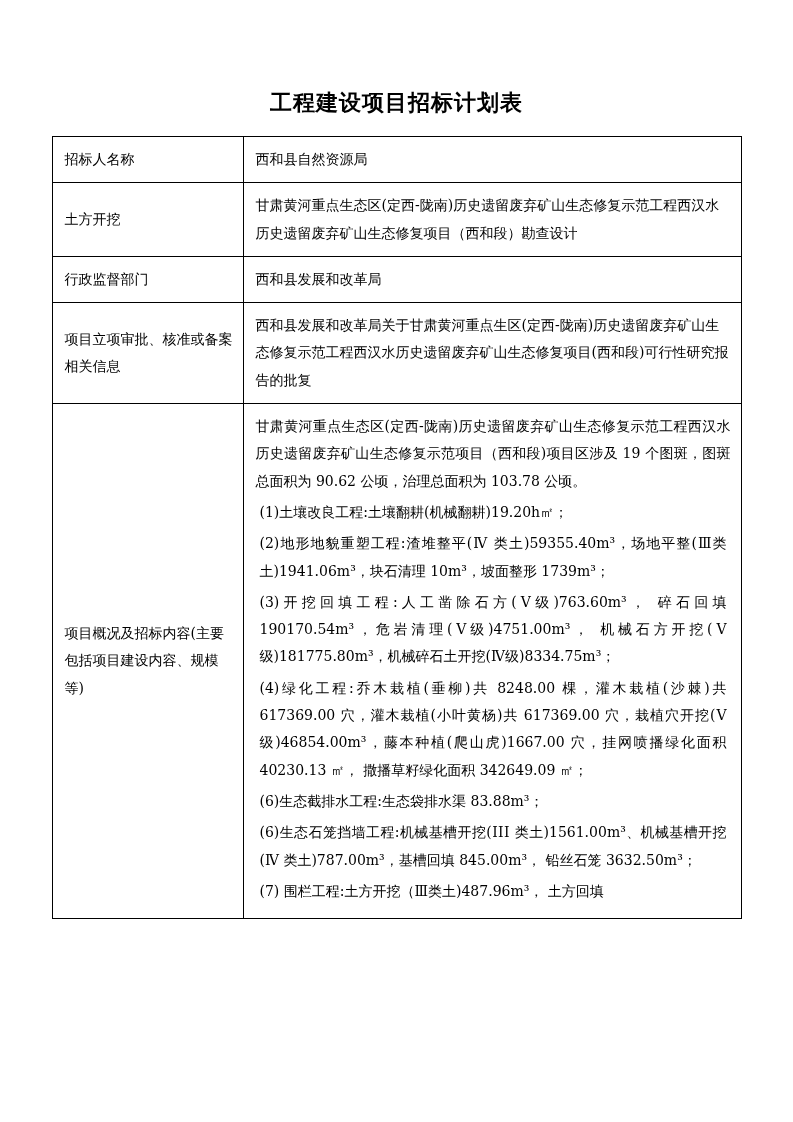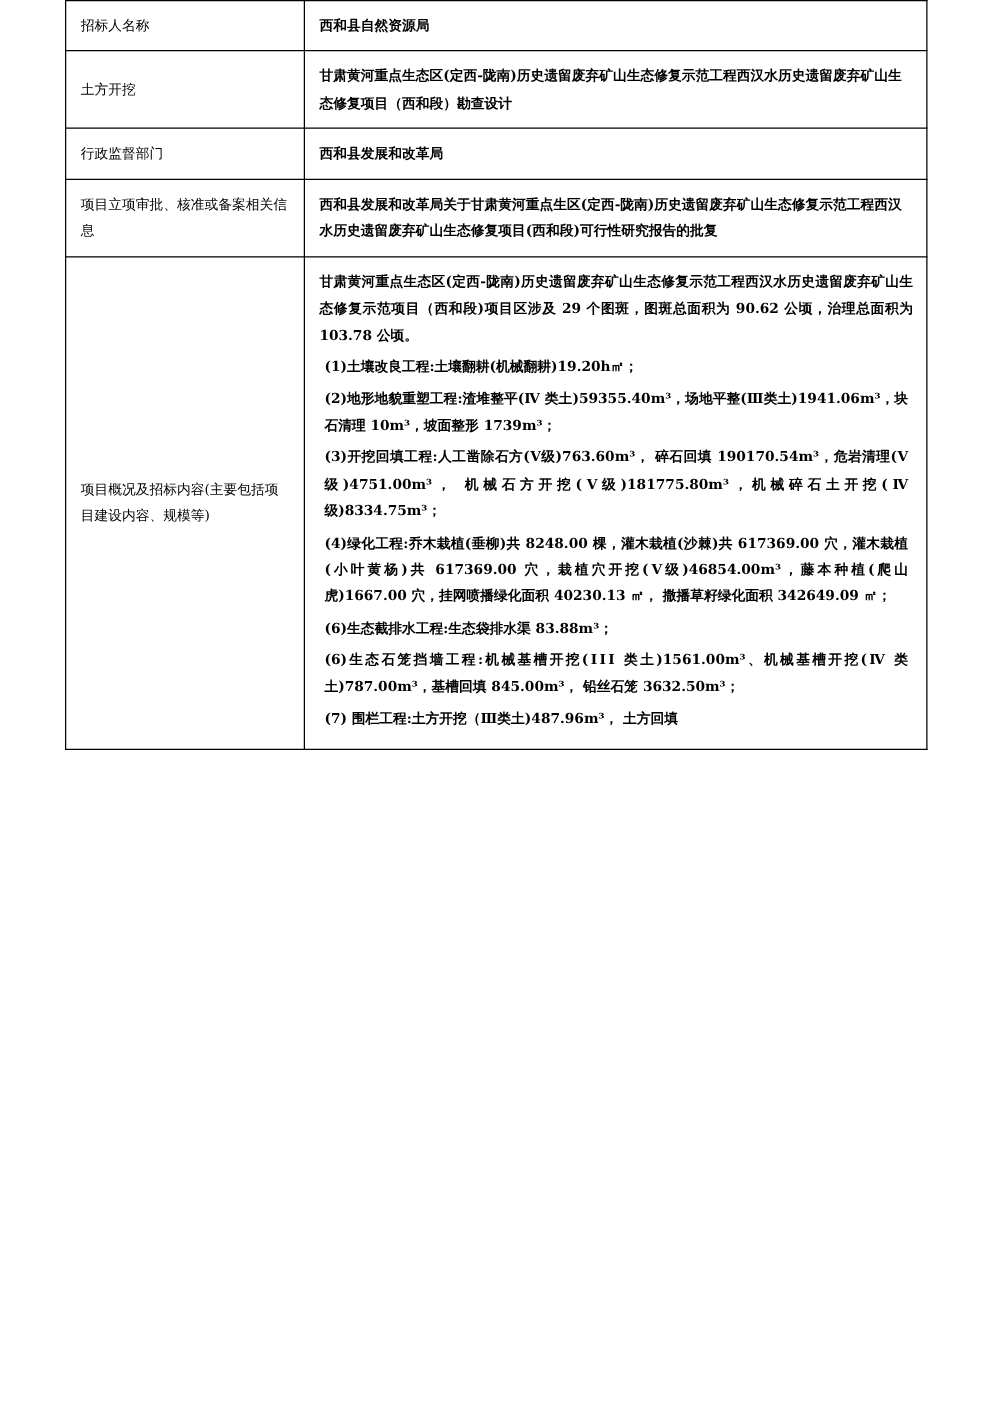--- a/index.html
+++ b/index.html
@@ -34,51 +34,51 @@
   table.main-table {
     border-collapse: collapse;
     width: 690px;
     margin: 0 auto;
     table-layout: fixed;
   }
   table.main-table td {
     border: 1px solid #000000;
     vertical-align: middle;
     padding: 9px 10px 9px 12px;
-    font-size: 11px;
+    font-size: 14px;
     line-height: 1.95;
     font-family: "DejaVu Serif", "Liberation Serif", serif;
   }
   td.label-cell {
     width: 168px;
     vertical-align: middle;
   }
   td.value-cell {
     vertical-align: top;
-    font-weight: bold;
   }
   td.value-cell.mid {
     vertical-align: middle;
   }
   .cell-para {
     margin: 0;
     text-align: justify;
     text-justify: inter-ideograph;
   }
   .list-para {
     margin: 4px;
     text-align: justify;
     text-justify: inter-ideograph;
   }
 </style>
 </head>
 <body>
 
 <div class="page">
 
+  <div class="doc-title">工程建设项目招标计划表</div>
 
   <table class="main-table">
     <tbody>
       <tr>
         <td class="label-cell">招标人名称</td>
         <td class="value-cell mid">西和县自然资源局</td>
       </tr>
       <tr>
         <td class="label-cell">土方开挖</td>
         <td class="value-cell">甘肃黄河重点生态区(定西-陇南)历史遗留废弃矿山生态修复示范工程西汉水历史遗留废弃矿山生态修复项目（西和段）勘查设计</td>
@@ -87,21 +87,21 @@
         <td class="label-cell">行政监督部门</td>
         <td class="value-cell mid">西和县发展和改革局</td>
       </tr>
       <tr>
         <td class="label-cell">项目立项审批、核准或备案相关信息</td>
         <td class="value-cell">西和县发展和改革局关于甘肃黄河重点生区(定西-陇南)历史遗留废弃矿山生态修复示范工程西汉水历史遗留废弃矿山生态修复项目(西和段)可行性研究报告的批复</td>
       </tr>
       <tr>
         <td class="label-cell">项目概况及招标内容(主要包括项目建设内容、规模等)</td>
         <td class="value-cell">
-          <p class="cell-para">甘肃黄河重点生态区(定西-陇南)历史遗留废弃矿山生态修复示范工程西汉水历史遗留废弃矿山生态修复示范项目（西和段)项目区涉及 29 个图斑，图斑总面积为 90.62 公顷，治理总面积为 103.78 公顷。</p>
+          <p class="cell-para">甘肃黄河重点生态区(定西-陇南)历史遗留废弃矿山生态修复示范工程西汉水历史遗留废弃矿山生态修复示范项目（西和段)项目区涉及 19 个图斑，图斑总面积为 90.62 公顷，治理总面积为 103.78 公顷。</p>
           <p class="list-para">(1)土壤改良工程:土壤翻耕(机械翻耕)19.20h㎡；</p>
           <p class="list-para">(2)地形地貌重塑工程:渣堆整平(Ⅳ 类土)59355.40m³，场地平整(Ⅲ类土)1941.06m³，块石清理 10m³，坡面整形 1739m³；</p>
           <p class="list-para">(3)开挖回填工程:人工凿除石方(Ⅴ级)763.60m³， 碎石回填 190170.54m³，危岩清理(Ⅴ级)4751.00m³， 机械石方开挖(Ⅴ级)181775.80m³，机械碎石土开挖(Ⅳ级)8334.75m³；</p>
           <p class="list-para">(4)绿化工程:乔木栽植(垂柳)共 8248.00 棵，灌木栽植(沙棘)共 617369.00 穴，灌木栽植(小叶黄杨)共 617369.00 穴，栽植穴开挖(Ⅴ级)46854.00m³，藤本种植(爬山虎)1667.00 穴，挂网喷播绿化面积 40230.13 ㎡， 撒播草籽绿化面积 342649.09 ㎡；</p>
           <p class="list-para">(6)生态截排水工程:生态袋排水渠 83.88m³；</p>
           <p class="list-para">(6)生态石笼挡墙工程:机械基槽开挖(ⅠⅠⅠ 类土)1561.00m³、机械基槽开挖(Ⅳ 类土)787.00m³，基槽回填 845.00m³， 铅丝石笼 3632.50m³；</p>
           <p class="list-para">(7) 围栏工程:土方开挖（Ⅲ类土)487.96m³， 土方回填</p>
         </td>
       </tr>
     </tbody>

